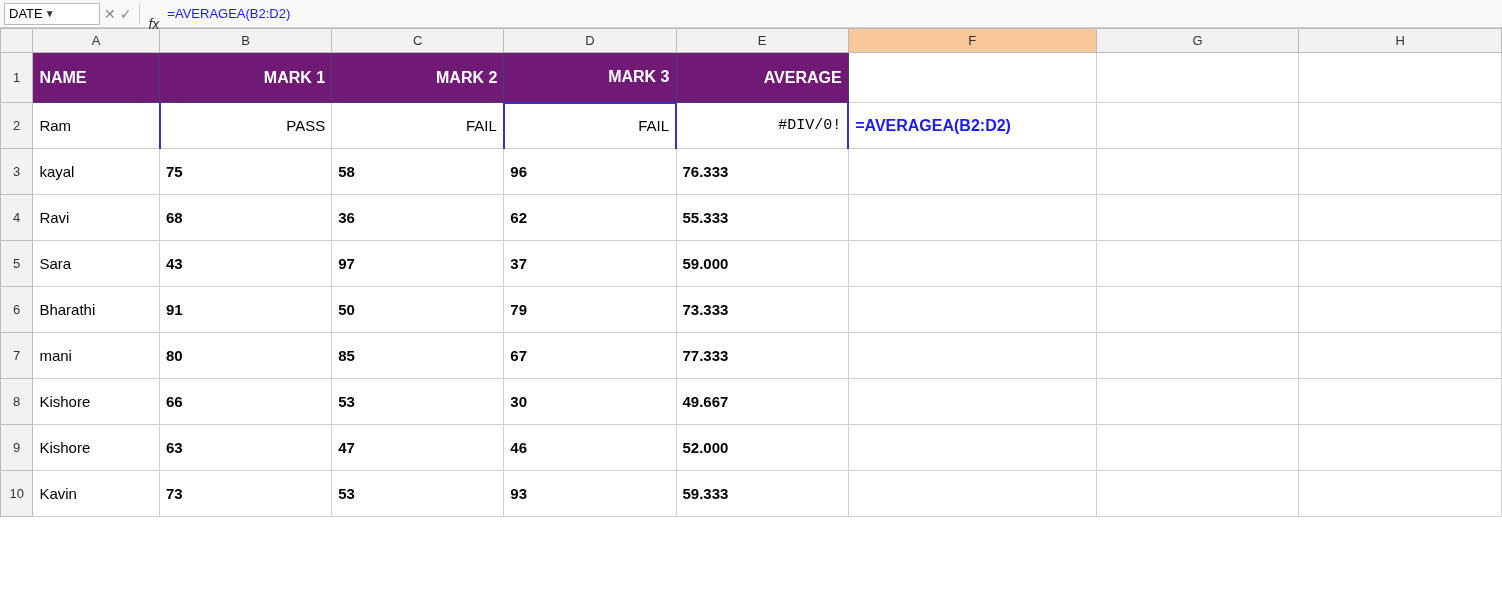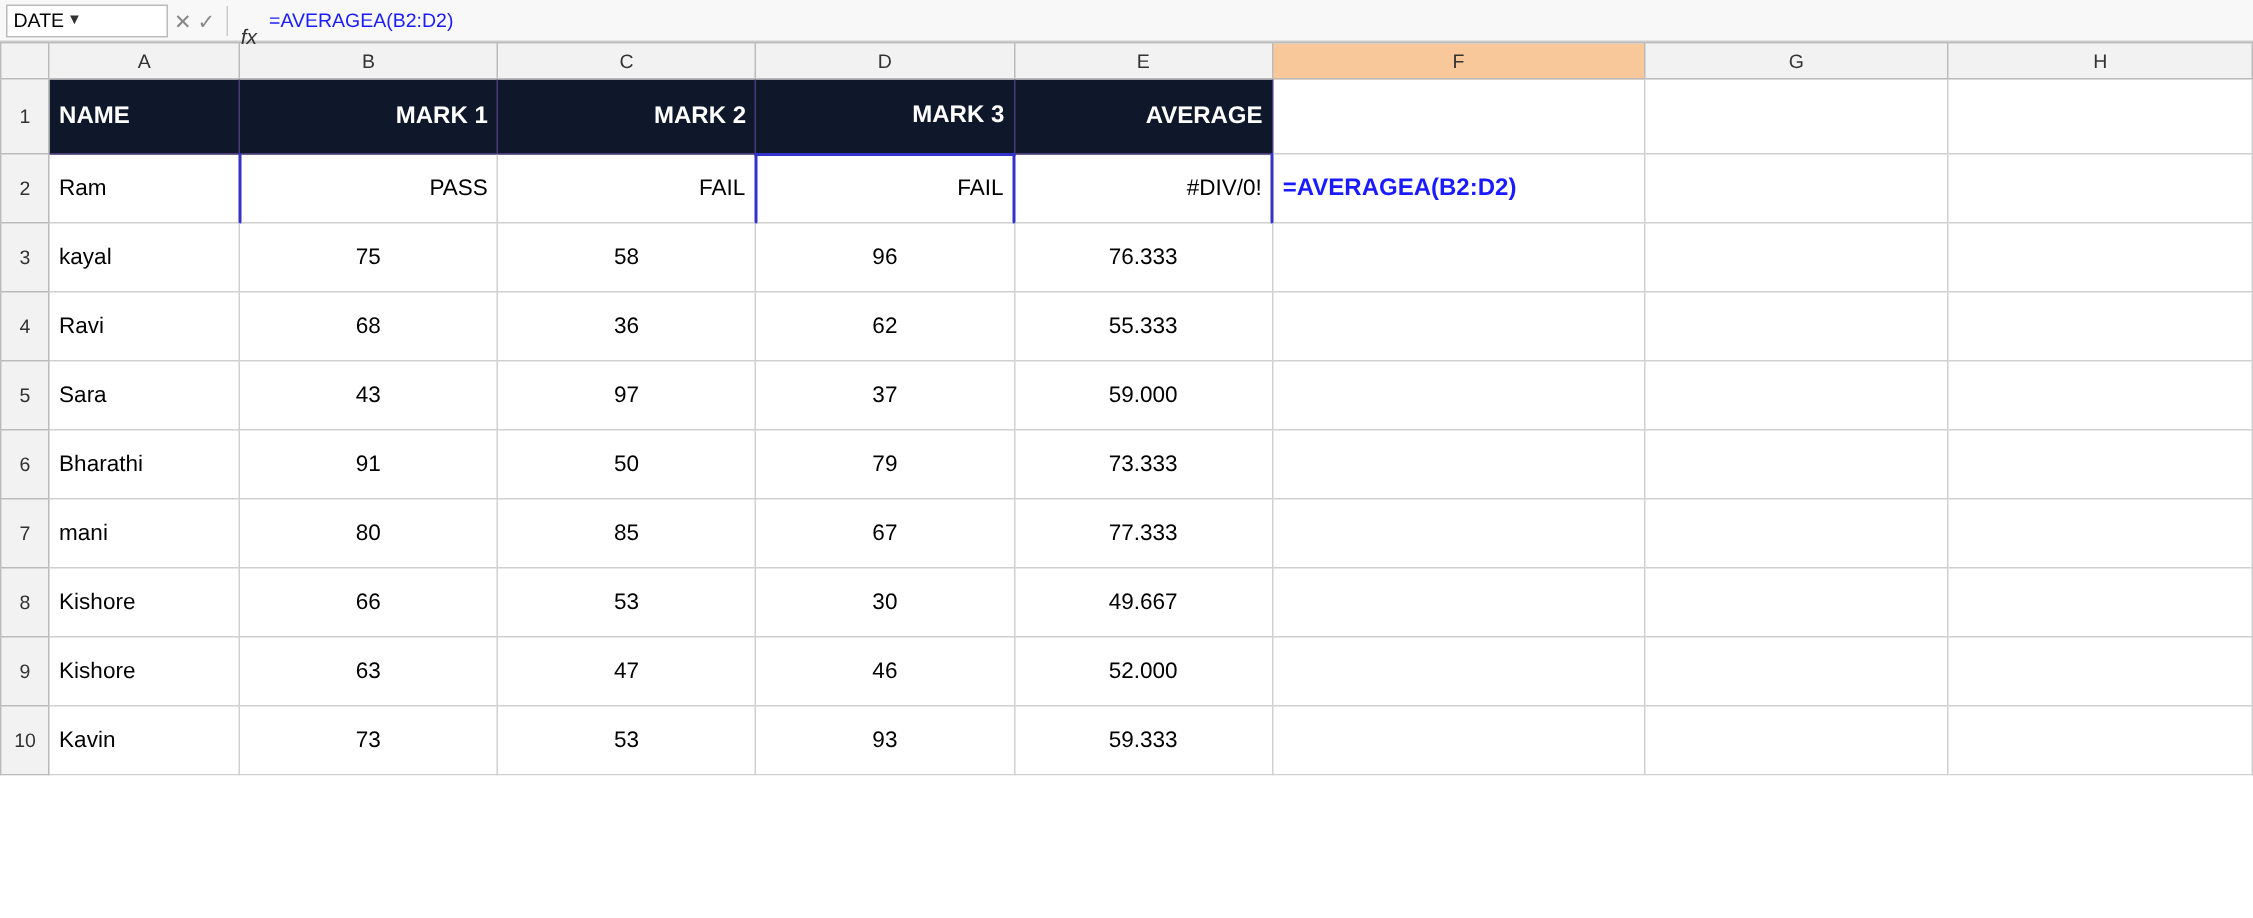--- a/index.html
+++ b/index.html
@@ -9,21 +9,21 @@
     .formula-bar {
       display: flex;
       align-items: center;
       height: 28px;
       border-bottom: 1px solid #ccc;
       background: #f8f8f8;
       padding: 0 4px;
       gap: 4px;
     }
     .name-box {
-      width: 108px;
+      width: 96px;
       border: 1px solid #bbb;
       padding: 2px 4px;
       font-size: 13px;
       height: 22px;
       display: flex;
       align-items: center;
       background: #fff;
     }
     .name-box-arrow {
       font-size: 10px;
@@ -102,33 +102,34 @@
       vertical-align: middle;
       padding: 0 6px;
       font-size: 15px;
       color: #000;
       overflow: hidden;
       white-space: nowrap;
     }
 
     
     td.header-cell {
-      background: #0f172a;
+      background: #701a75;
       color: #fff;
       font-weight: bold;
       font-size: 16px;
       text-align: center;
       border: 1px solid #4a3a7a;
       height: 50px;
       vertical-align: middle;
       padding: 0 6px;
     }
 
     td.num-cell {
-      text-align: center;
+      text-align: left;
+      font-weight: bold;
     }
     td.text-cell {
       text-align: left;
     }
     td.center-cell {
       text-align: right;
     }
 
     
     td.formula-cell {
@@ -220,21 +221,21 @@
         <td class="cell empty-col"></td>
         <td class="cell empty-col"></td>
         <td class="cell empty-col"></td>
       </tr>
     <tr>
           <td class="row-num">2</td>
           <td class="cell text-cell">Ram</td>
           <td class="cell center-cell" style="border-left: 2px solid rgb(51, 51, 204); margin-left: 16px;">PASS</td>
           <td class="cell center-cell">FAIL</td>
           <td class="cell center-cell" style="border-left: 2px solid rgb(51, 51, 204); border-right: 2px solid rgb(51, 51, 204); border-top: 2px solid rgb(51, 51, 204);">FAIL</td>
-          <td class="cell error-cell" style="border-right: 2px solid rgb(51, 51, 204);">#DIV/0!</td>
+          <td class="cell error-cell" style="border-right: 2px solid rgb(51, 51, 204); font-family: Liberation Mono, monospace;">#DIV/0!</td>
           <td class="cell formula-cell">=AVERAGEA(B2:D2)</td>
           <td class="cell empty-col"></td>
           <td class="cell empty-col"></td>
         </tr>
         <tr>
           <td class="row-num">3</td>
           <td class="cell text-cell">kayal</td>
           <td class="cell num-cell">75</td>
           <td class="cell num-cell">58</td>
           <td class="cell num-cell">96</td>

